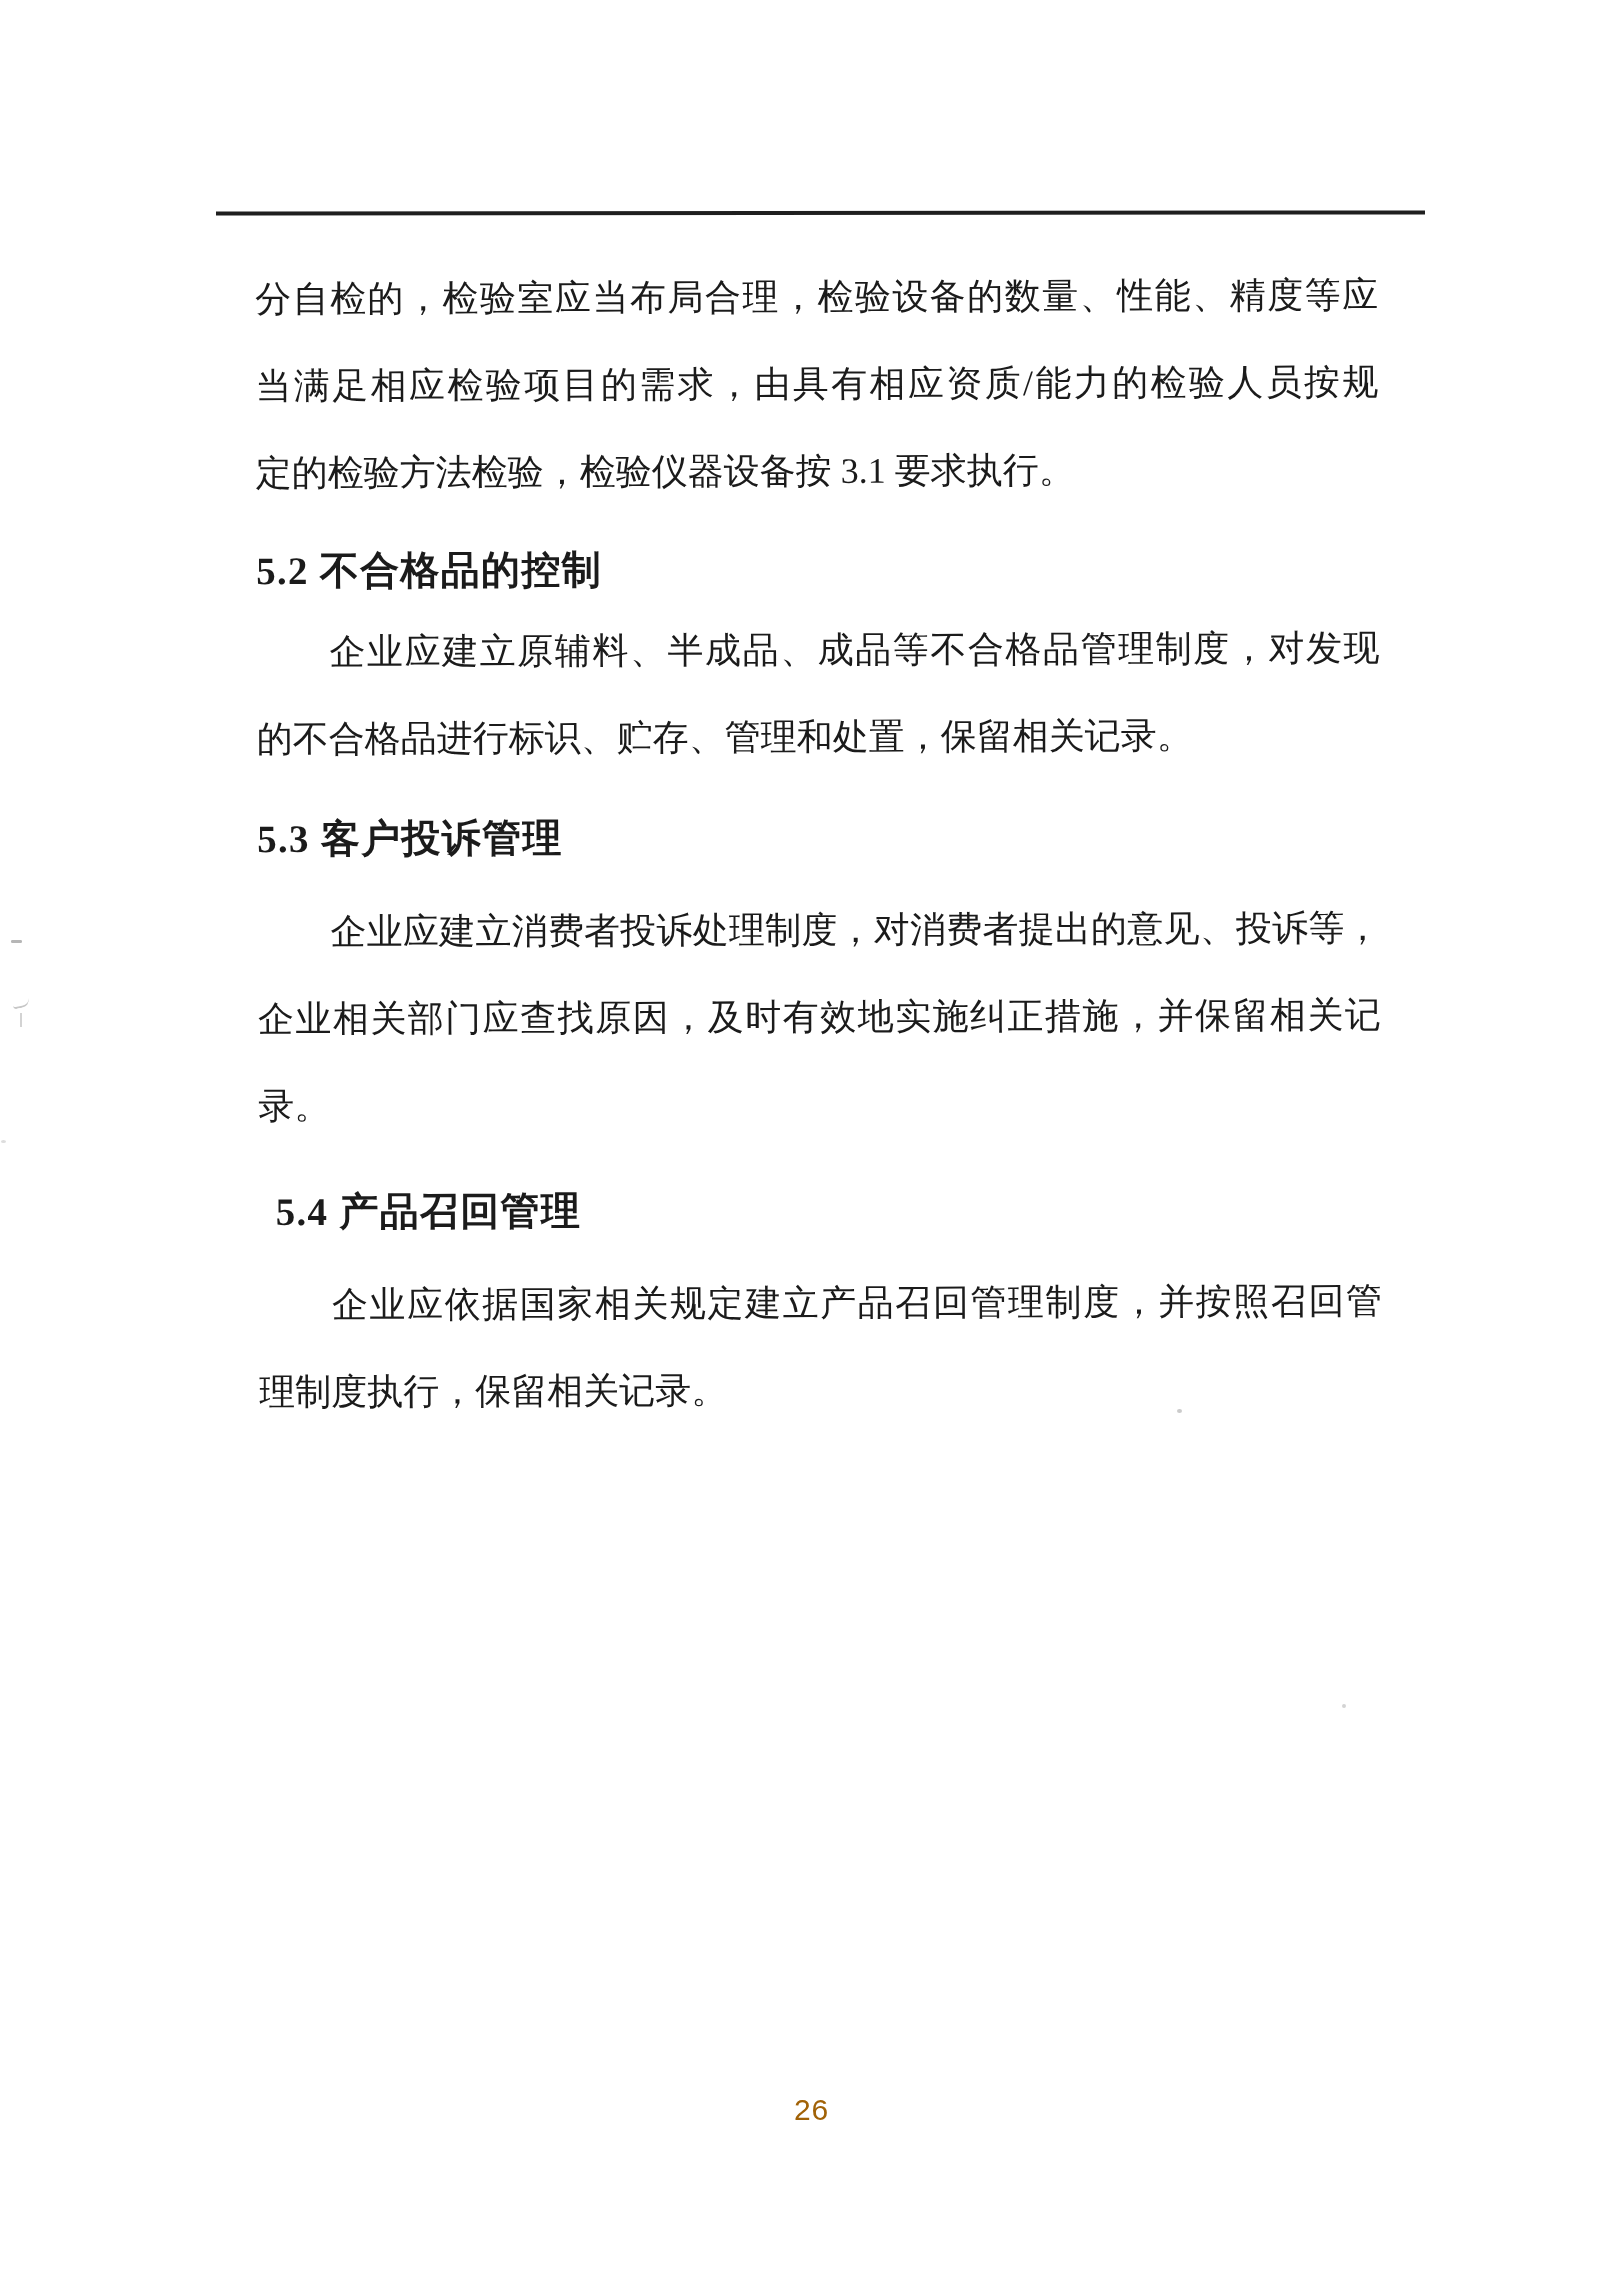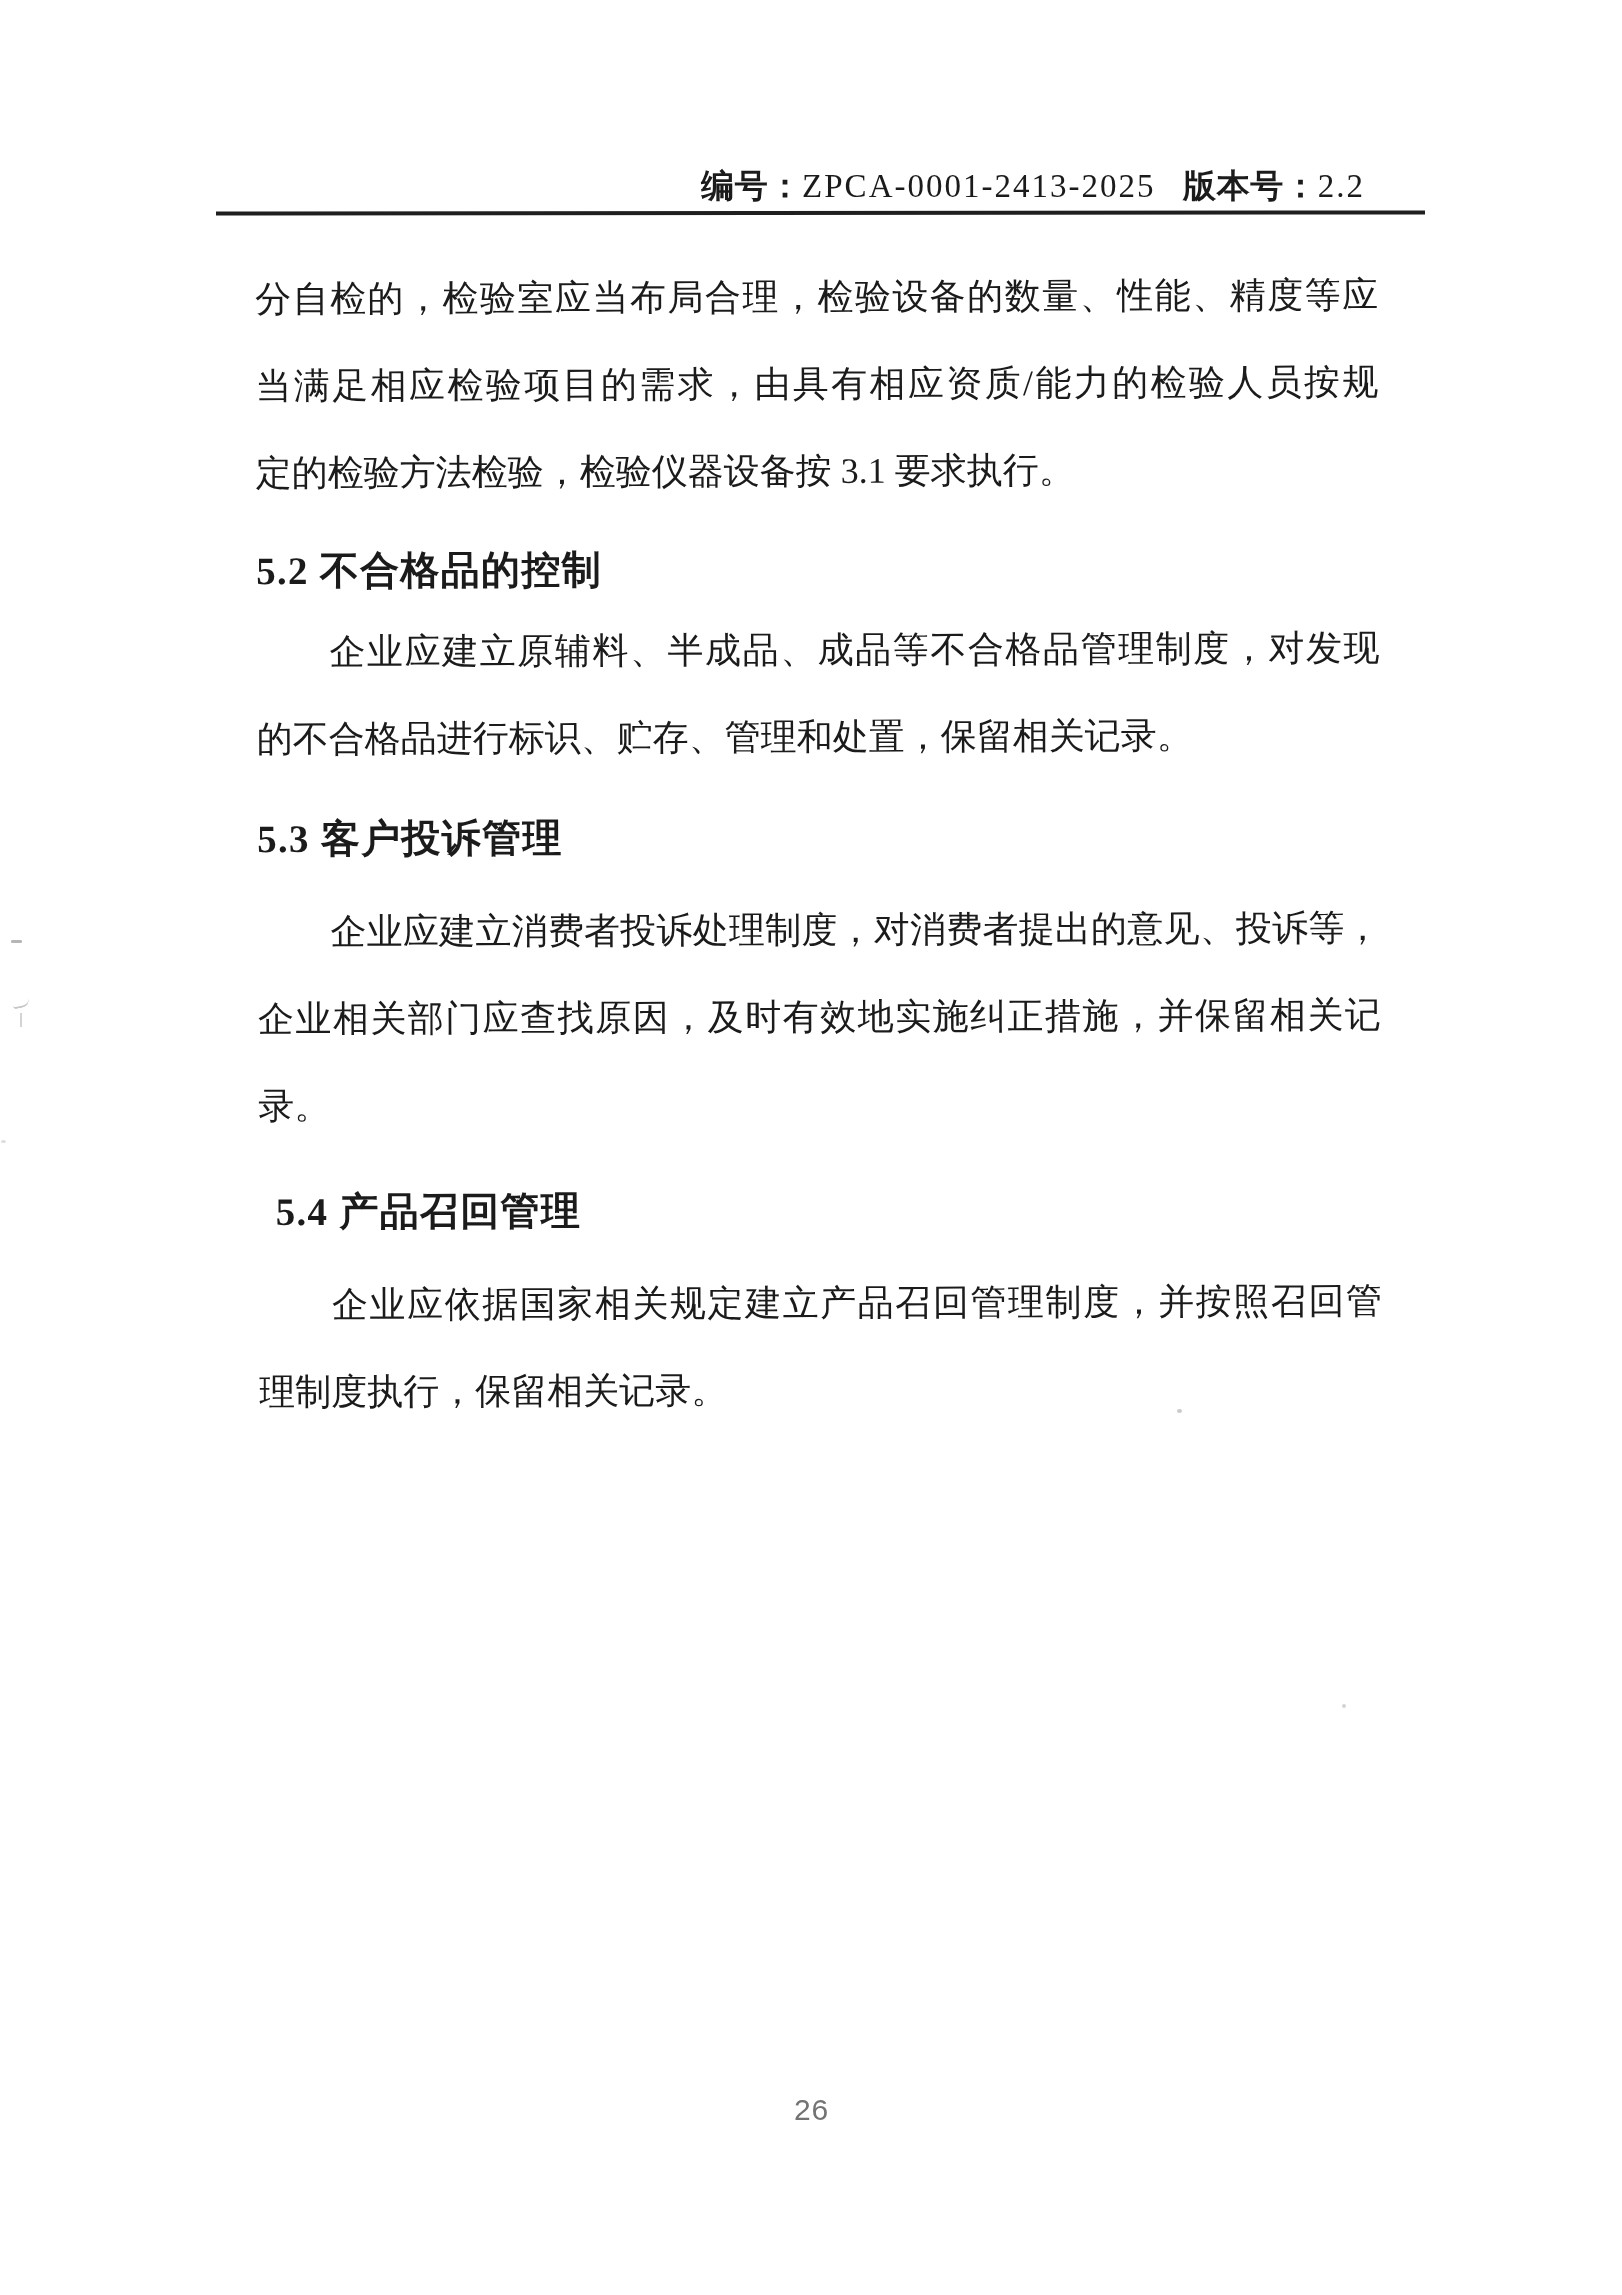--- a/index.html
+++ b/index.html
@@ -96,21 +96,21 @@
   .page-footer {
     position: absolute;
     top: 2093px;
     left: 0;
     width: 1623px;
     text-align: center;
   }
   .page-number {
     font-family: "Liberation Sans", "DejaVu Sans", sans-serif;
     font-size: 30px;
-    color: #737373;
+    color: #a16207;
     letter-spacing: 0.7px;
   }
 
   
   .artifact { position: absolute; pointer-events: none; }
   .art-dash {
     top: 940px; left: 10.5px;
     width: 11.8px; height: 3.3px;
     background: #8f8f8f; opacity: .65;
     border-radius: 1.3px;
@@ -130,27 +130,20 @@
   }
   .art-dot1 { top: 1409px; left: 1177px; width: 4.6px; height: 3.9px; background: #b5b5b5; border-radius: 50%; opacity: .7; }
   .art-dot2 { top: 1704px; left: 1342px; width: 3.9px; height: 3.9px; background: #c2c2c2; border-radius: 50%; opacity: .7; }
   .art-dot3 { top: 1140px; left: 1.3px;  width: 5.2px; height: 3.3px; background: #c6c6c6; border-radius: 50%; opacity: .6; }
 </style>
 </head>
 <body>
 
 <div class="page">
 
-  <div class="doc-header">
-    <span class="label">编号：</span>
-    <span class="value">ZPCA-0001-2413-2025</span>
-    <span class="gap"></span>
-    <span class="label">版本号：</span>
-    <span class="value">2.2</span>
-  </div>
   <div class="header-rule"></div>
 
   <div class="document-body">
 
     <div class="para p1">
       <div class="line">分自检的，检验室应当布局合理，检验设备的数量、性能、精度等应</div>
       <div class="line">当满足相应检验项目的需求，由具有相应资质/能力的检验人员按规</div>
       <div class="line last">定的检验方法检验，检验仪器设备按 3.1 要求执行。</div>
     </div>
 

